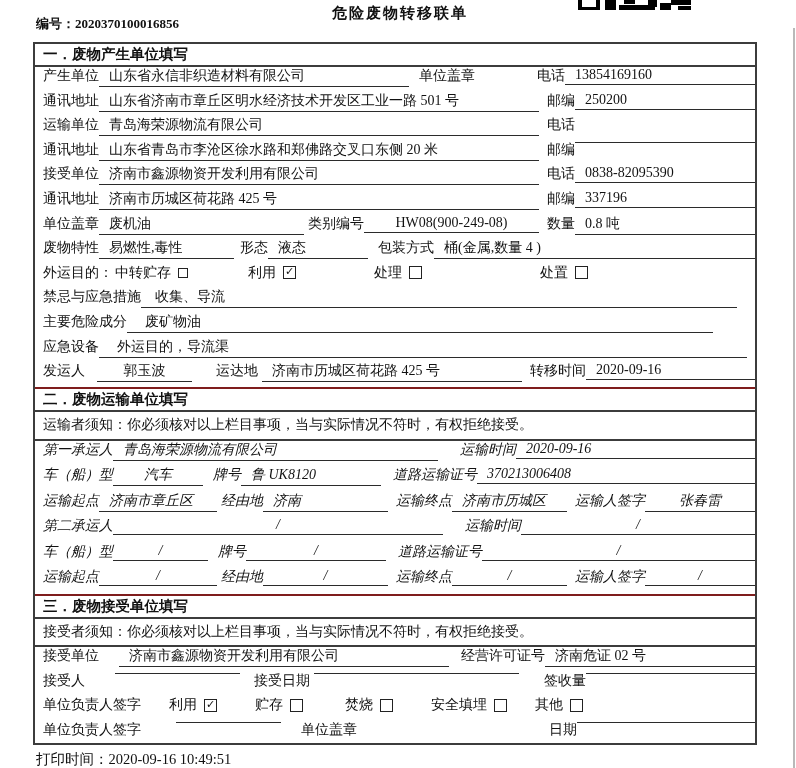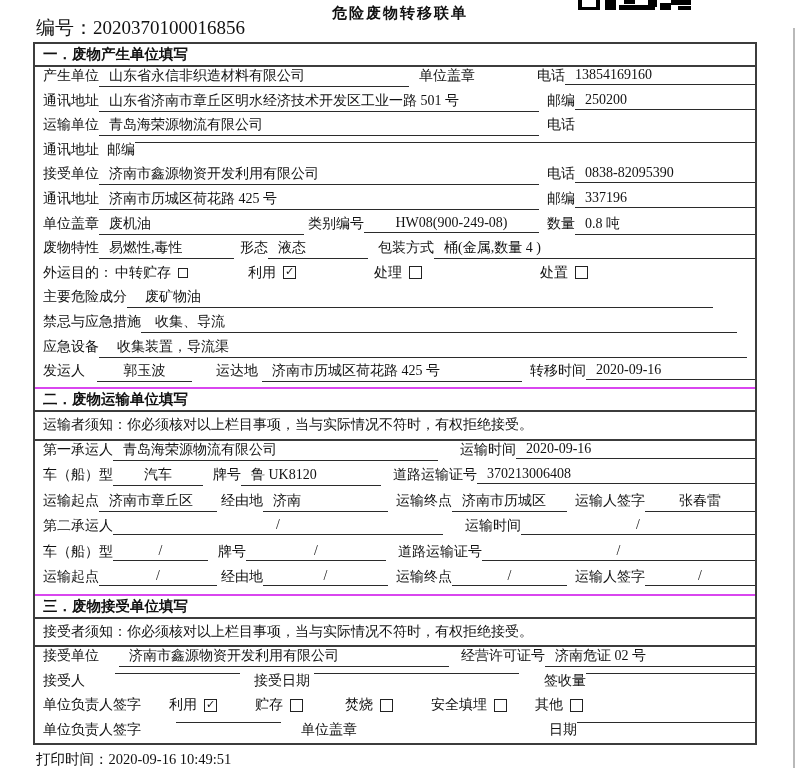--- a/index.html
+++ b/index.html
@@ -1,42 +1,42 @@
 <!DOCTYPE html>
 <html><head>
 <meta charset="utf-8">
 <style>
   html,body{margin:0;padding:0;background:#fff;}
   body{width:796px;height:768px;overflow:hidden;
        font-family:"Liberation Serif","DejaVu Serif",serif;color:#111;}
   .page{position:relative;width:796px;height:768px;background:#fff;}
 
-  .serial{position:absolute;left:36px;top:15px;font-size:19px;white-space:nowrap;}
+  .serial{position:absolute;left:36px;top:15px;font-size:13px;white-space:nowrap;font-weight:bold;}
   .title{position:absolute;left:332px;top:4px;font-size:15px;font-weight:bold;letter-spacing:2px;white-space:nowrap;}
 
   .qr{position:absolute;left:578px;top:0;width:118px;height:10px;}
   .qr i{position:absolute;background:#000;}
 
   .edge-line{position:absolute;right:1px;top:28px;width:2px;height:740px;background:#b9b9b9;}
 
   .form{position:absolute;left:33px;top:42px;width:724px;height:703px;
         border:2px solid #3c3c3c;box-sizing:border-box;display:flex;flex-direction:column;background:#fff;}
 
   .sec-h{font-weight:bold;font-size:14.5px;height:23px;box-sizing:border-box;
          display:flex;align-items:center;padding-left:8px;border-bottom:2px solid #3c3c3c;flex:none;}
-  .sec-h.bt{border-top:2px solid #d946ef;height:25px;}
+  .sec-h.bt{border-top:2px solid #7f1d1d;height:25px;}
 
   .notice{box-sizing:border-box;border-bottom:2px solid #3c3c3c;font-size:14px;
           display:flex;align-items:center;padding-left:8px;flex:none;}
 
   .row{display:flex;align-items:flex-start;padding:0 0 3px 8px;box-sizing:border-box;
        font-size:14px;flex:none;}
   .s1 .row{height:24.6px;}
   .s2 .notice{height:29px;}
-  .s2 .row{height:25.5px;}
+  .s2 .row{height:25.5px;font-style:italic;}
   .s3 .notice{height:28px;}
   .s3 .row{height:24.8px;}
 
   .lbl{white-space:nowrap;}
   .fill{border-bottom:1.5px solid #2b2b2b;white-space:nowrap;padding:0 4px 1px 10px;box-sizing:border-box;overflow:hidden;}
   .fill.c{text-align:center;padding-left:4px;}
   .grow{flex:1;}
 
   .opt{display:flex;align-items:center;margin-bottom:0;}
   .cb{display:inline-block;width:13px;height:13px;box-sizing:border-box;border:1.5px solid #222;
@@ -92,20 +92,21 @@
       </div>
 
       <div class="row">
         <span class="lbl">运输单位</span>
         <span class="fill" style="width:440px">青岛海荣源物流有限公司</span>
         <span class="lbl" style="margin-left:8px">电话</span>
       </div>
 
       <div class="row">
         <span class="lbl">通讯地址</span>
+        <span class="fill" style="width:440px">山东省青岛市李沧区徐水路和郑佛路交叉口东侧 20 米</span>
         <span class="lbl" style="margin-left:8px">邮编</span>
         <span class="fill grow"></span>
       </div>
 
       <div class="row">
         <span class="lbl">接受单位</span>
         <span class="fill" style="width:440px">济南市鑫源物资开发利用有限公司</span>
         <span class="lbl" style="margin-left:8px">电话</span>
         <span class="fill grow">0838-82095390</span>
       </div>
@@ -149,32 +150,32 @@
           <span class="lbl">处理</span>
           <span class="cb"></span>
         </span>
         <span class="opt" style="margin-left:118px">
           <span class="lbl">处置</span>
           <span class="cb"></span>
         </span>
       </div>
 
       <div class="row">
+        <span class="lbl">禁忌与应急措施</span>
+        <span class="fill grow" style="margin-right:18px;padding-left:14px">收集、导流</span>
+      </div>
+
+      <div class="row">
         <span class="lbl">主要危险成分</span>
         <span class="fill grow" style="margin-right:42px;padding-left:18px">废矿物油</span>
       </div>
 
       <div class="row">
-        <span class="lbl">禁忌与应急措施</span>
-        <span class="fill grow" style="margin-right:18px;padding-left:14px">收集、导流</span>
-      </div>
-
-      <div class="row">
         <span class="lbl">应急设备</span>
-        <span class="fill grow" style="margin-right:8px;padding-left:18px">收集装置，导流渠</span>
+        <span class="fill grow" style="margin-right:8px;padding-left:18px">外运目的，导流渠</span>
       </div>
 
       <div class="row">
         <span class="lbl">发运人</span>
         <span class="fill c" style="width:95px;margin-left:12px">郭玉波</span>
         <span class="lbl" style="margin-left:24px">运达地</span>
         <span class="fill" style="width:260px;margin-left:4px">济南市历城区荷花路 425 号</span>
         <span class="lbl" style="margin-left:8px">转移时间</span>
         <span class="fill grow">2020-09-16</span>
       </div>

